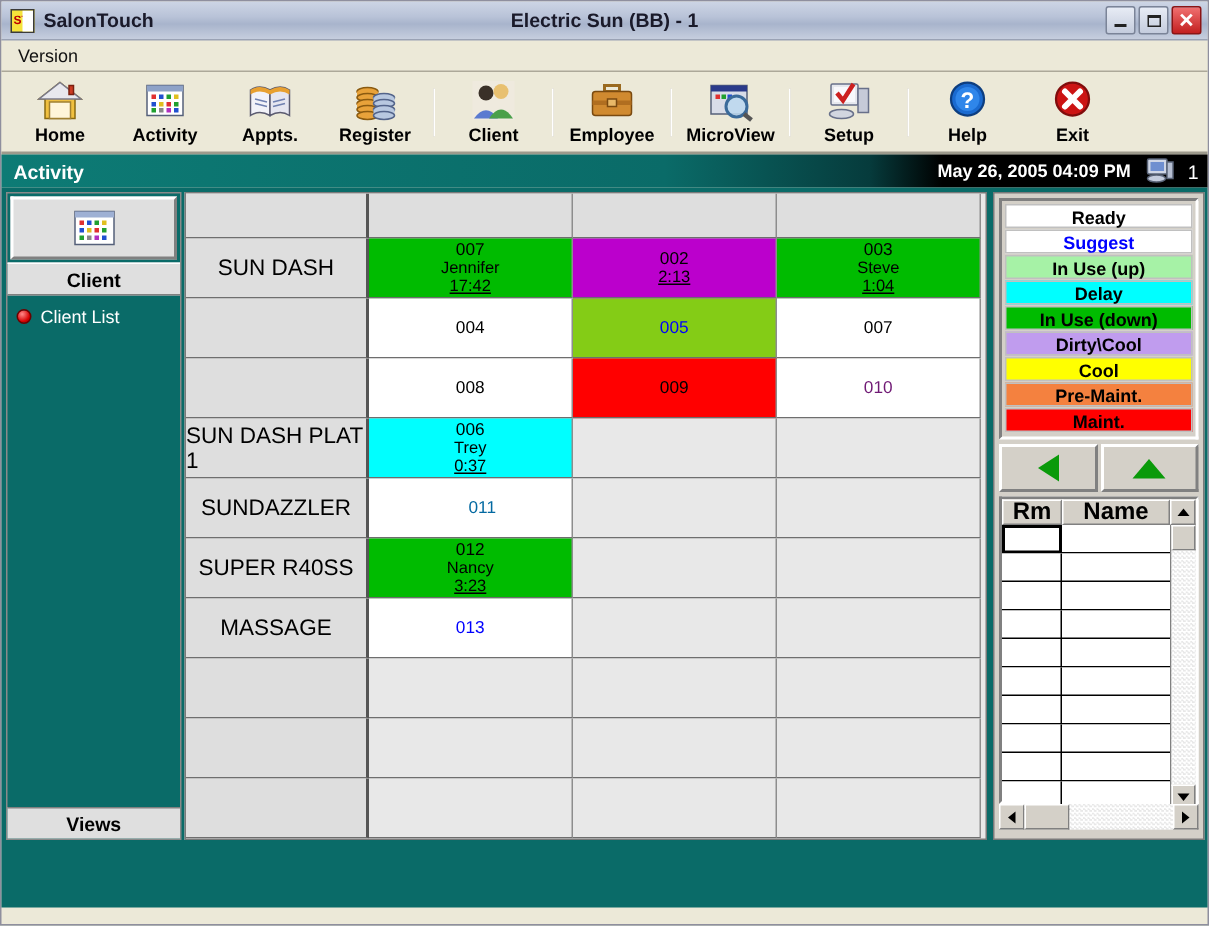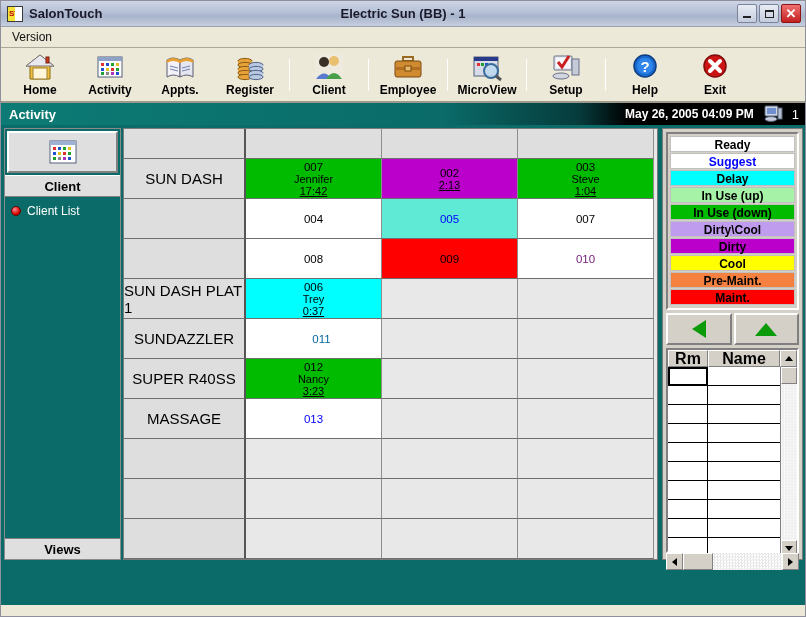--- a/index.html
+++ b/index.html
@@ -521,21 +521,21 @@
             <div class="l1">003</div>
             <div class="l2">Steve</div>
             <div class="l3">1:04</div>
           </div>
         </div>
         <div class="grow">
           <div class="gname"></div>
           <div class="gcell" style="background: rgb(255, 255, 255); color: rgb(0, 0, 0);">
             <div class="l1">004</div>
           </div>
-          <div class="gcell" style="background: #5eead4; color: rgb(0, 0, 255);">
+          <div class="gcell" style="background: #84cc16; color: rgb(0, 0, 255);">
             <div class="l1">005</div>
           </div>
           <div class="gcell" style="background: rgb(255, 255, 255); color: rgb(0, 0, 0);">
             <div class="l1">007</div>
           </div>
         </div>
         <div class="grow">
           <div class="gname"></div>
           <div class="gcell" style="background: rgb(255, 255, 255); color: rgb(0, 0, 0);">
             <div class="l1">008</div>
@@ -600,25 +600,24 @@
           <div class="gcell" style="background: rgb(232, 232, 232); color: rgb(0, 0, 0);"></div>
           <div class="gcell" style="background: rgb(232, 232, 232); color: rgb(0, 0, 0);"></div>
           <div class="gcell" style="background: rgb(232, 232, 232); color: rgb(0, 0, 0);"></div>
         </div>
       </div>
 
     <div id="rightpanel">
       <div id="legend">
           <div class="lg" style="background: rgb(255, 255, 255); color: rgb(0, 0, 0);">Ready</div>
           <div class="lg" style="background: rgb(255, 255, 255); color: rgb(0, 0, 255);">Suggest</div>
+          <div class="lg" style="background: rgb(166, 242, 166); color: rgb(0, 0, 0);">In Use (up)</div>
           <div class="lg" style="background: rgb(0, 255, 255); color: rgb(0, 0, 0);">Delay</div>
-          <div class="lg" style="background: rgb(166, 242, 166); color: rgb(0, 0, 0);">In Use (up)</div>
           <div class="lg" style="background: rgb(0, 187, 0); color: rgb(0, 0, 0);">In Use (down)</div>
           <div class="lg" style="background: rgb(192, 156, 238); color: rgb(0, 0, 0);">Dirty\Cool</div>
-          <div class="lg" style="background: rgb(187, 0, 204); color: rgb(0, 0, 0);">Dirty</div>
           <div class="lg" style="background: rgb(255, 255, 0); color: rgb(0, 0, 0);">Cool</div>
           <div class="lg" style="background: rgb(244, 129, 63); color: rgb(0, 0, 0);">Pre-Maint.</div>
           <div class="lg" style="background: rgb(255, 0, 0); color: rgb(0, 0, 0);">Maint.</div>
         </div>
 
       <div id="navbtns">
         <div class="navbtn">
           <span class="tri-left"></span>
         </div>
         <div class="navbtn">

